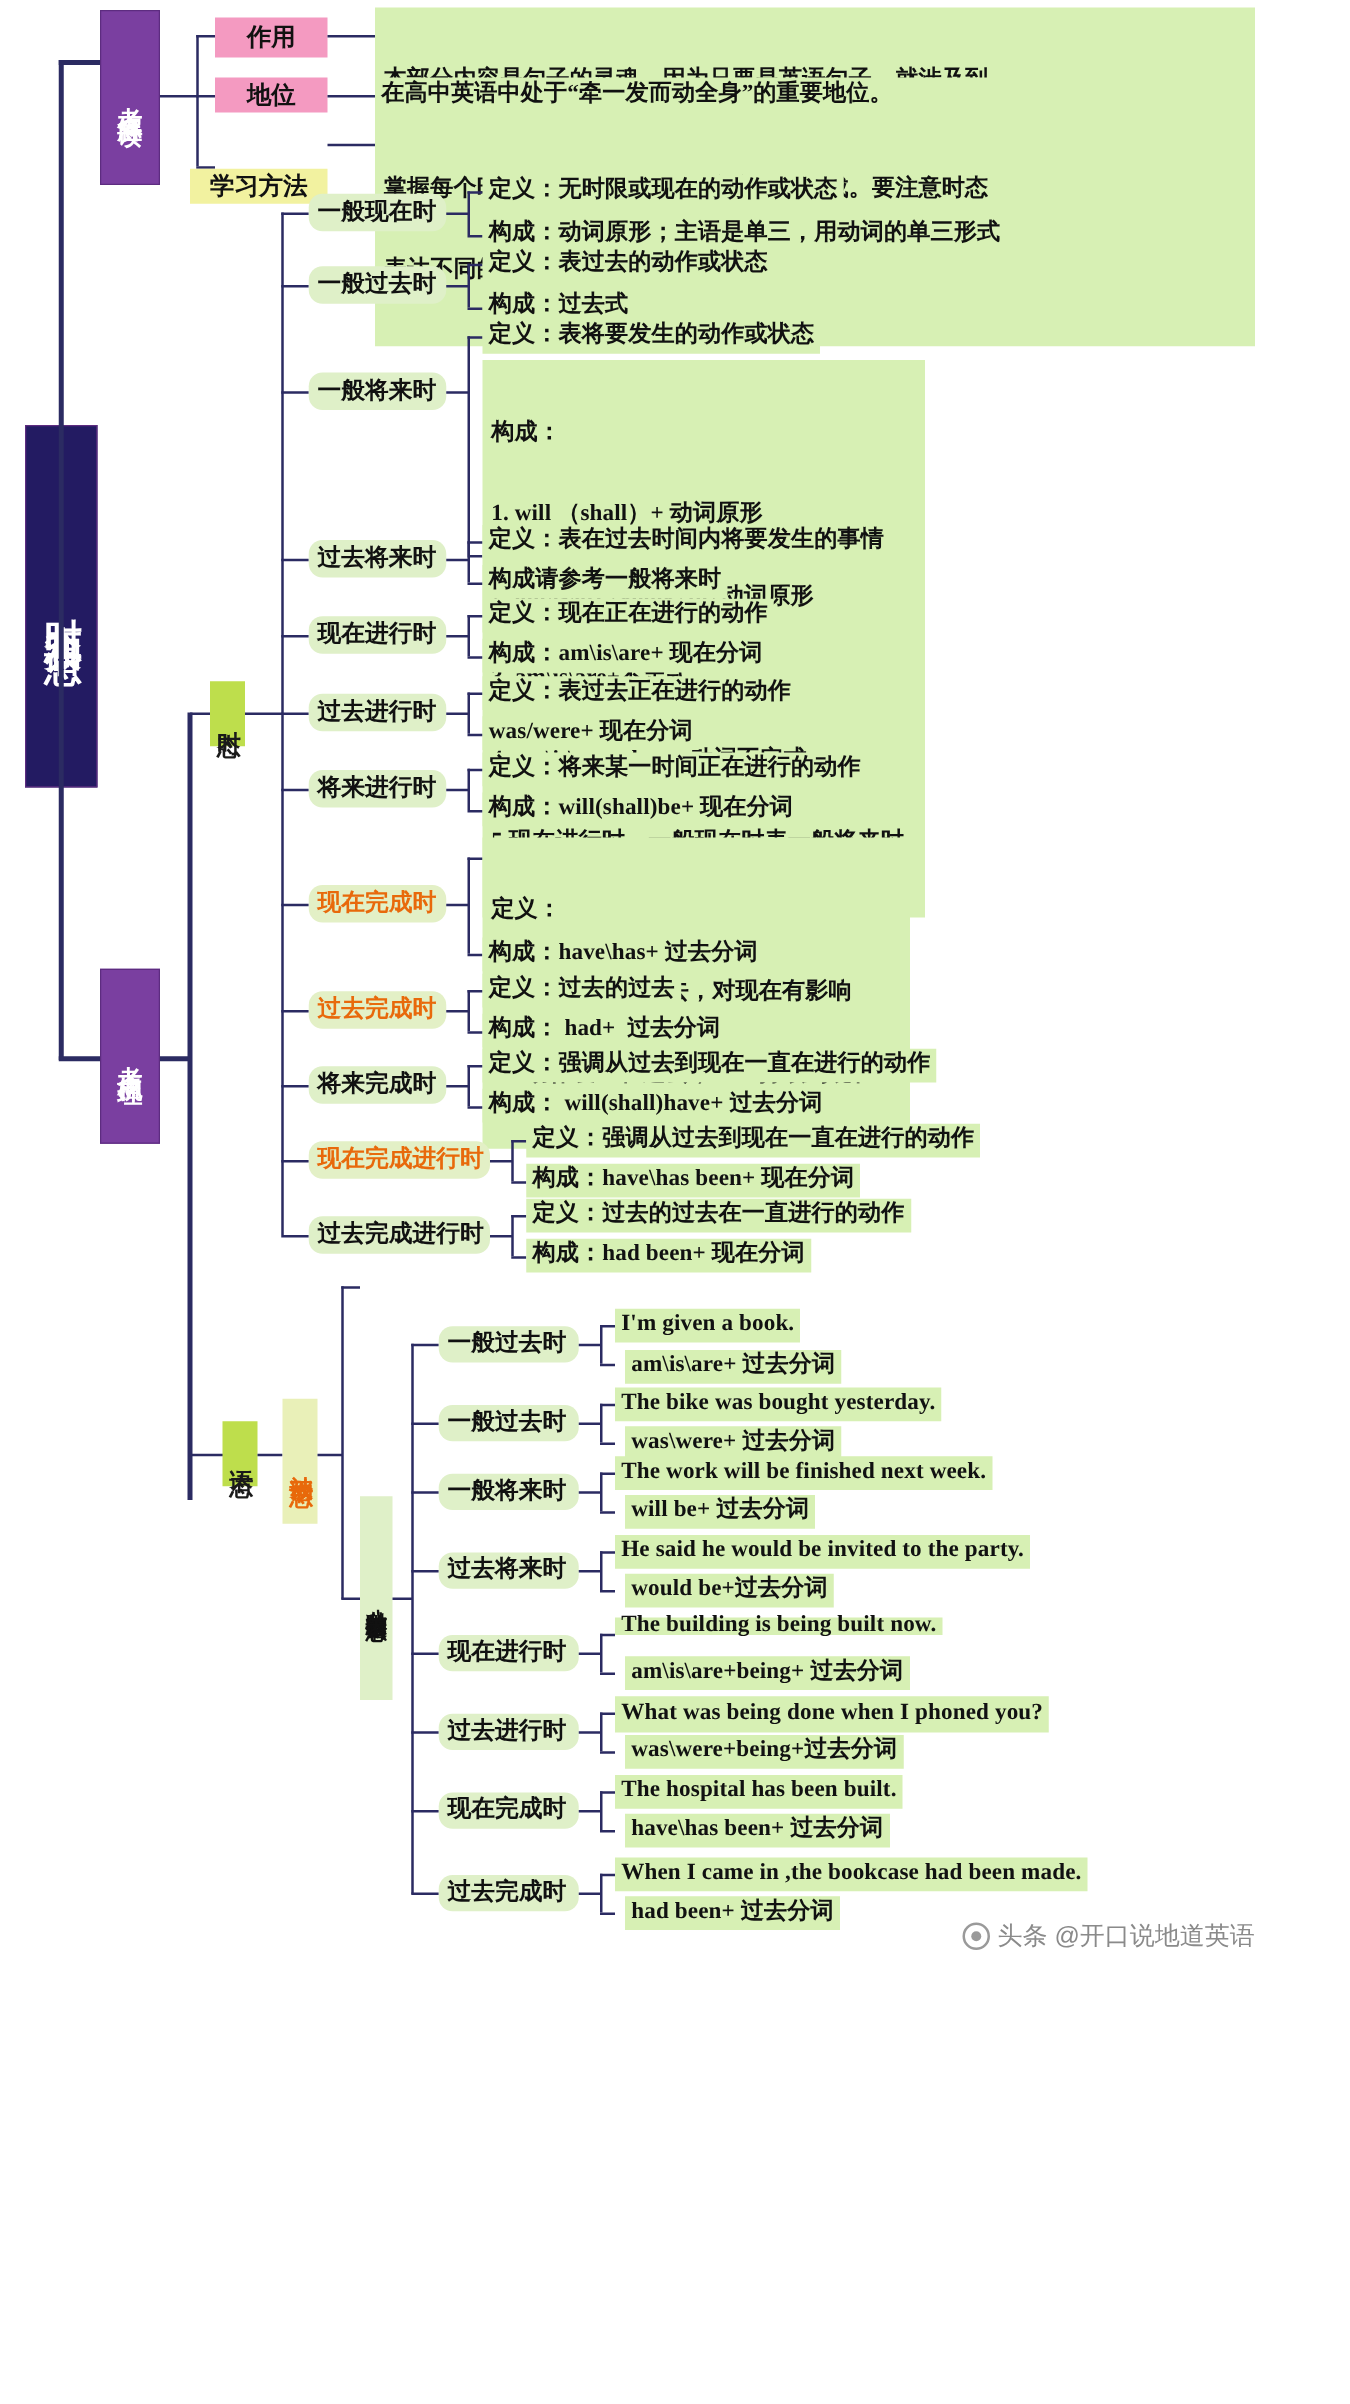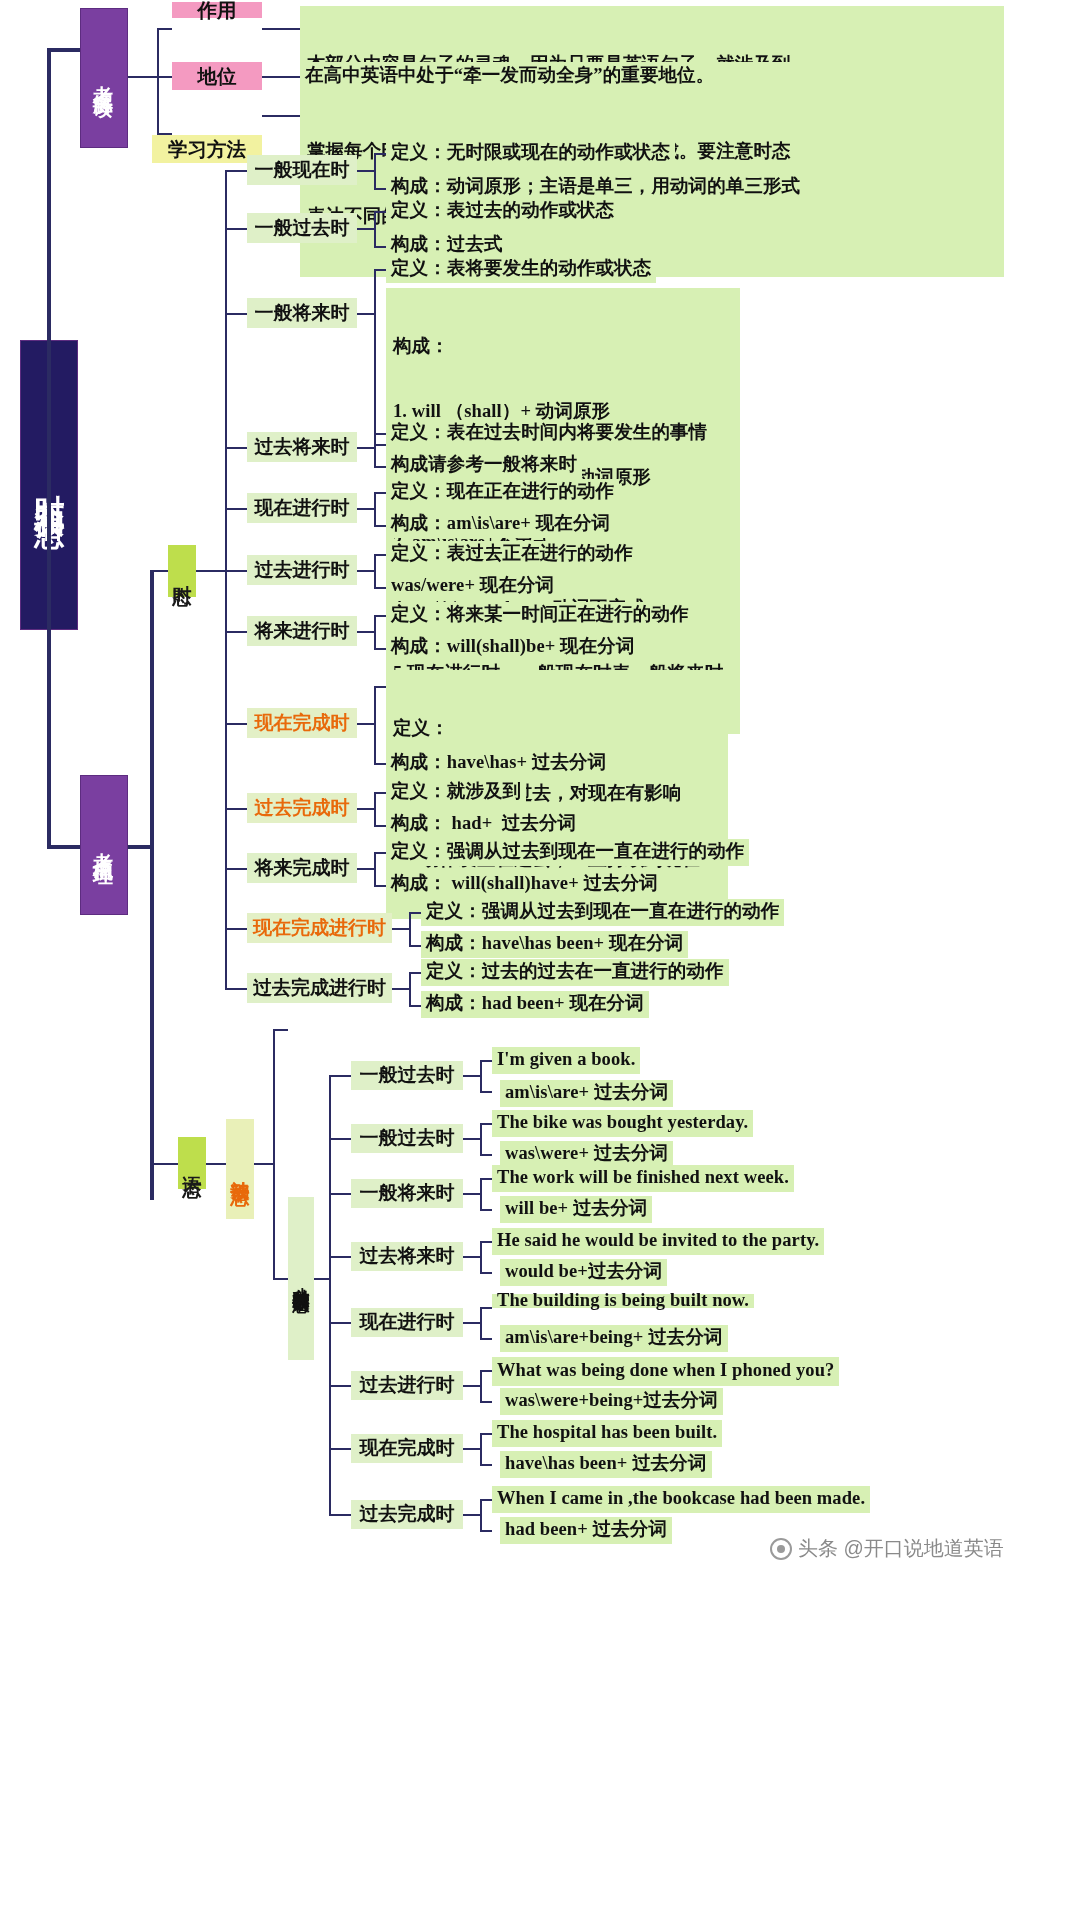--- a/index.html
+++ b/index.html
@@ -30,21 +30,21 @@
     letter-spacing:0.1px;
   }
   .green.multi { align-items:flex-start; display:block; padding:4px 7px 5px 7px; }
   .green.multi .ln { display:block; white-space:pre; }
 
   
   .tense {
     background:#dff0c8;
     padding:3px 7px;
     font-size:19px;
-    justify-content:center;
+    border-radius:11px;
   }
   .tense.orange { color:#e8690b; background:#e3f0c6; }
   .tense.center { text-align:center; }
 
   
   .pink {
     background:#f49ac1;
     padding:3px 8px;
     font-size:19.5px;
     justify-content:center;
@@ -126,21 +126,21 @@
   <div class="vbox" style="left:80px; top:8px; width:48px; height:140px; font-size:20px;">
     <span>考点解读</span>
   </div>
 
   <div class="ln-h" style="left:128px; top:76px; width:30px;"></div>
   <div class="ln-v" style="left:157px; top:28px; height:105px;"></div>
   <div class="ln-h" style="left:157px; top:28px; width:15px;"></div>
   <div class="ln-h" style="left:157px; top:76px; width:15px;"></div>
   <div class="ln-h" style="left:157px; top:133px; width:15px;"></div>
 
-  <div class="chip pink" style="left:172px; top:2px; width:90px; height:16px;">
+  <div class="chip pink" style="left:172px; top:14px; width:90px; height:32px;">
     <span>作用</span>
   </div>
   <div class="ln-h" style="left:262px; top:28px; width:38px;"></div>
   <div class="chip green multi" style="left:300px; top:6px; width:704px;">
     <span class="ln">本部分内容是句子的灵魂。因为只要是英语句子，就涉及到</span>
     <span class="ln">不同的时态和主动、被动的问题。</span>
   </div>
 
   <div class="chip pink" style="left:172px; top:62px; width:90px; height:28px;">
     <span>地位</span>
@@ -304,21 +304,21 @@
 
   <div class="ln-h" style="left:225px; top:808px; width:22px;"></div>
   <div class="chip tense center orange" style="left:247px; top:793px; width:110px; height:30px;">
     <span>过去完成时</span>
   </div>
   <div class="ln-h" style="left:357px; top:808px; width:18px;"></div>
   <div class="ln-v" style="left:374px; top:792px; height:33px;"></div>
   <div class="ln-h" style="left:374px; top:792px; width:12px;"></div>
   <div class="ln-h" style="left:374px; top:825px; width:12px;"></div>
   <div class="chip green" style="left:386px; top:779px; height:27px;">
-    <span>定义：就涉及到</span>
+    <span>定义：过去的过去</span>
   </div>
   <div class="chip green" style="left:386px; top:811px; height:27px;">
     <span>构成： had+  过去分词</span>
   </div>
 
   <div class="ln-h" style="left:225px; top:868px; width:22px;"></div>
   <div class="chip tense center" style="left:247px; top:853px; width:110px; height:30px;">
     <span>将来完成时</span>
   </div>
   <div class="ln-h" style="left:357px; top:868px; width:18px;"></div>

